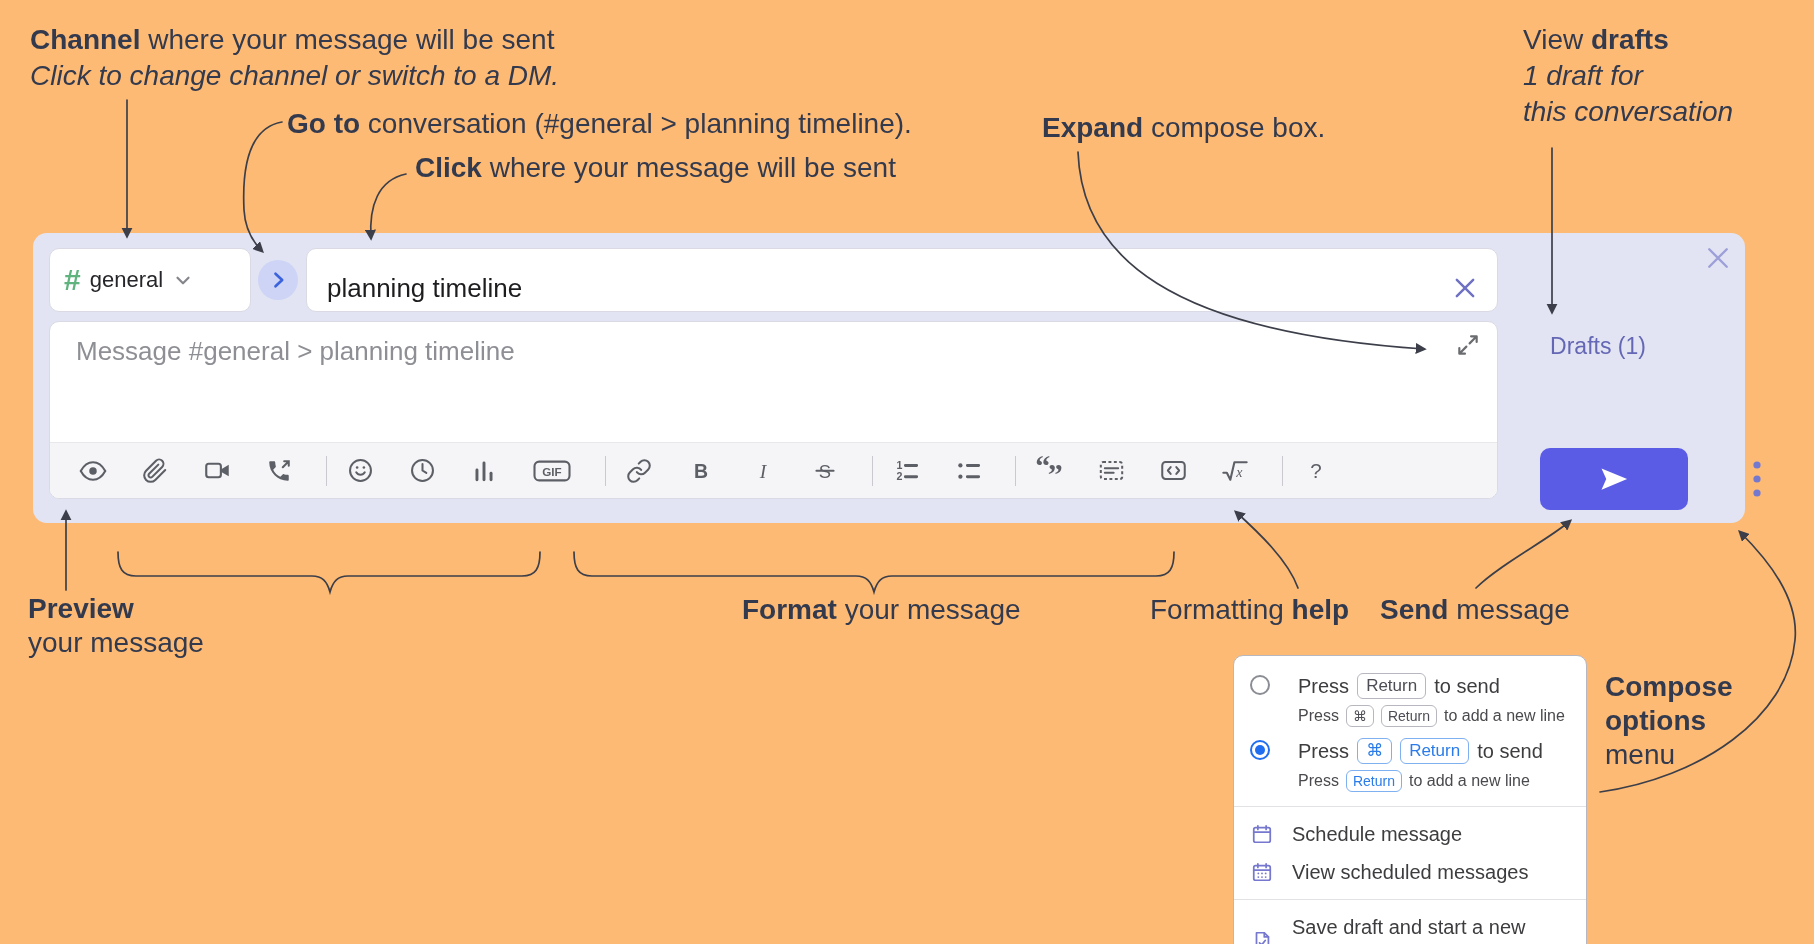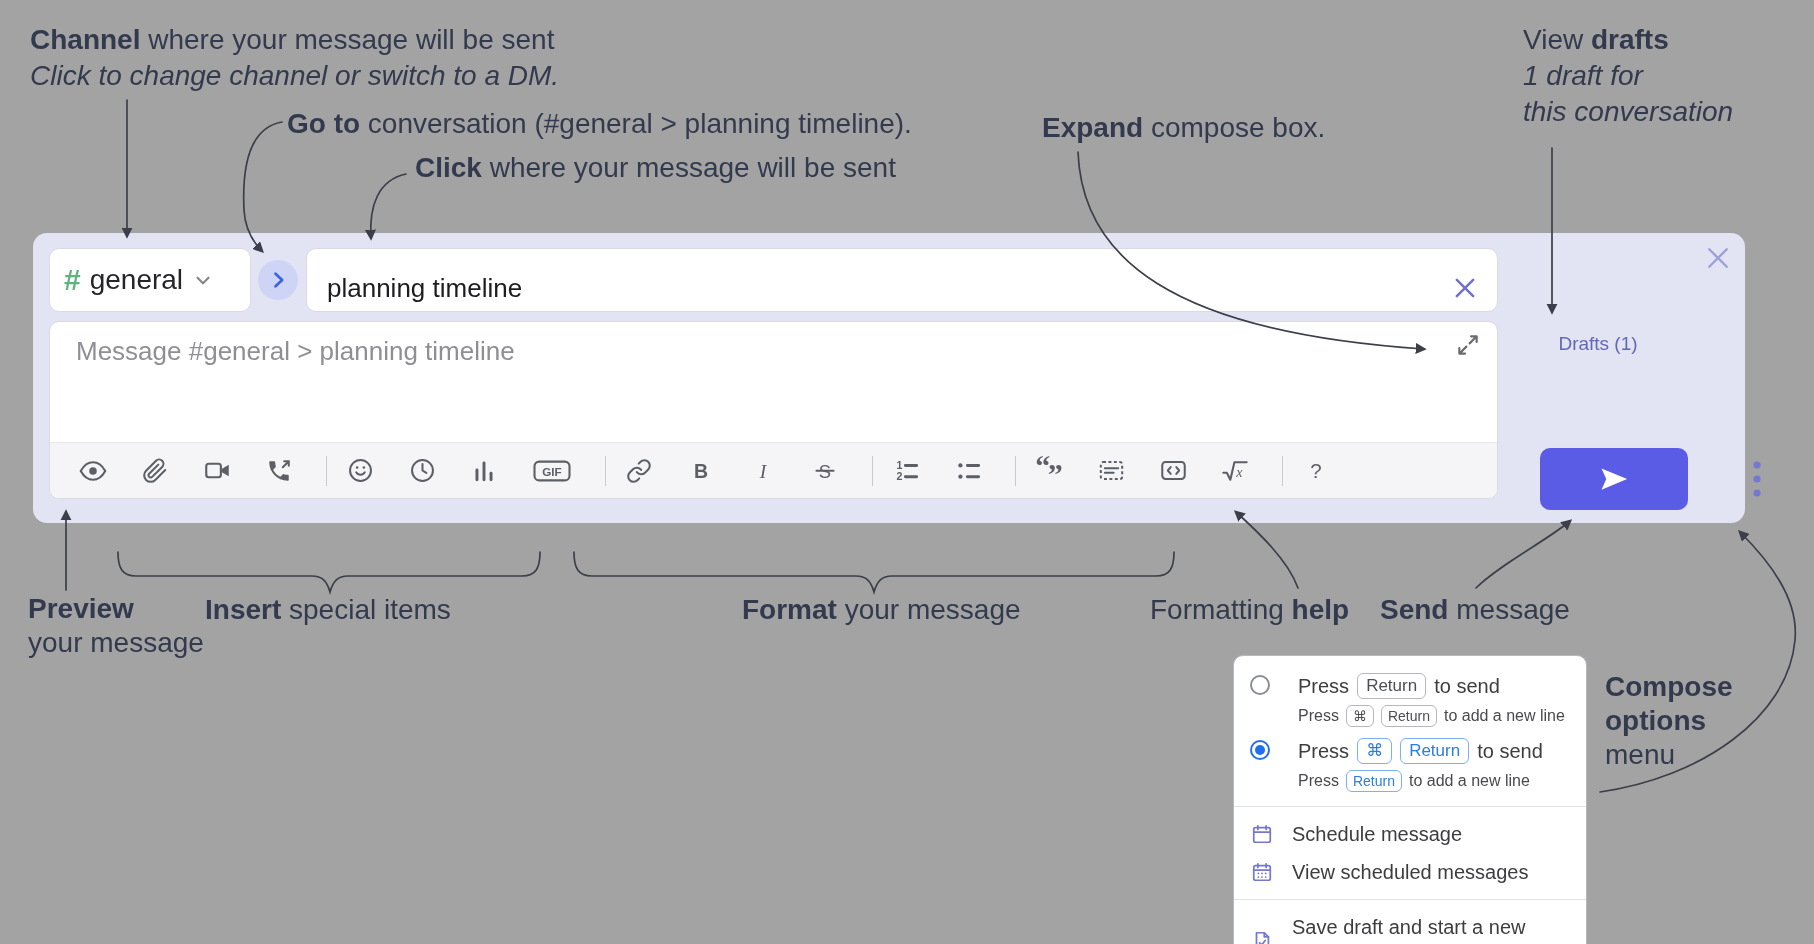--- a/index.html
+++ b/index.html
@@ -1,34 +1,34 @@
 <!DOCTYPE html>
 <html><head>
 <meta charset="utf-8">
 <style>
   html,body{margin:0;padding:0;background:#fff;}
   body{font-family:"Liberation Sans","DejaVu Sans",sans-serif;color:#333a4e;}
-  #stage{position:relative;width:1814px;height:944px;background:#a3a3a3;overflow:hidden;}
+  #stage{position:relative;width:1814px;height:944px;background:#fdba74;overflow:hidden;}
 
   
   .ann{position:absolute;font-size:28px;line-height:36px;color:#333a4e;white-space:nowrap;}
   .ann b{font-weight:700;}
   .ann .it{font-style:italic;}
   #svg-overlay{position:absolute;left:0;top:0;width:1814px;height:944px;pointer-events:none;z-index:30;}
 
   
   .composer{position:absolute;left:33px;top:233px;width:1712px;height:290px;background:#e2e4f3;border-radius:14px;z-index:5;}
   .chan-select{position:absolute;left:16px;top:15px;width:202px;height:64px;background:#fff;border:1px solid #d9dae3;border-radius:10px;display:flex;align-items:center;gap:9px;padding:0 14px;box-sizing:border-box;cursor:pointer;}
   .hash{color:#5eb37e;font-size:30px;font-weight:700;line-height:1;}
-  .chan-name{font-size:28px;color:#26262a;}
+  .chan-name{font-size:22px;color:#26262a;}
   .goto-btn{position:absolute;left:225px;top:27px;width:40px;height:40px;border-radius:50%;background:#cdd4f6;border:none;display:flex;align-items:center;justify-content:center;cursor:pointer;padding:0;}
   .topic-input{position:absolute;left:273px;top:15px;width:1192px;height:64px;background:#fff;border:1px solid #d9dae3;border-radius:10px;display:flex;align-items:center;padding:16px 18px 0 20px;box-sizing:border-box;}
   .topic-value{font-size:26px;color:#1d1d20;flex:1;}
   .close-x{position:absolute;left:1670px;top:10px;width:30px;height:30px;background:none;border:none;cursor:pointer;padding:0;}
-  .drafts-link{position:absolute;left:1480px;top:100px;width:170px;text-align:center;font-size:19px;color:#6467b4;cursor:pointer;}
+  .drafts-link{position:absolute;left:1480px;top:100px;width:170px;text-align:center;font-size:23px;color:#6467b4;cursor:pointer;}
   .msgbox{position:absolute;left:16px;top:88px;width:1449px;height:178px;background:#fff;border:1px solid #d9dae3;border-radius:10px;box-sizing:border-box;overflow:hidden;}
   .placeholder{position:absolute;left:26px;top:14px;font-size:26px;color:#8e8f94;}
   .expand-btn{position:absolute;right:12px;top:8px;width:30px;height:30px;background:none;border:none;cursor:pointer;padding:0;}
   .toolbar{position:absolute;left:0;bottom:0;width:100%;height:56px;background:#f5f5f7;border-top:1px solid #e8e8ec;display:flex;align-items:center;padding:0 0 0 26px;box-sizing:border-box;}
   .tb{width:34px;height:34px;display:flex;align-items:center;justify-content:center;color:#5d5f66;cursor:pointer;flex:0 0 auto;margin-right:28px;}
   .tb.wide{width:46px;}
   .tdiv{width:1px;height:30px;background:#c9cad0;margin:0 16px 0 2px;flex:0 0 auto;}
   .send-btn{position:absolute;left:1507px;top:215px;width:148px;height:62px;background:#5b5ce6;border:none;border-radius:10px;display:flex;align-items:center;justify-content:center;cursor:pointer;}
   .kebab{position:absolute;left:1700px;top:222px;width:48px;height:48px;background:none;border:none;cursor:pointer;display:flex;align-items:center;justify-content:center;padding:0;}
 
@@ -92,23 +92,20 @@
   <div class="ann" style="left:1523px;top:22px;">
     <div><span>View </span><b>drafts</b></div>
     <div class="it">1 draft for</div>
     <div class="it">this conversation</div>
   </div>
 
   <div class="ann" style="left:28px;top:592px;line-height:34px;">
     <div><b>Preview</b></div>
     <div>your message</div>
   </div>
-  <div class="ann" style="left:205px;top:592px;">
-    <b>Insert</b><span> special items</span>
-  </div>
   <div class="ann" style="left:1150px;top:592px;">
     <span>Formatting </span><b>help</b>
   </div>
   <div class="ann" style="left:742px;top:592px;">
     <b>Format</b><span> your message</span>
   </div>
   <div class="ann" style="left:1380px;top:592px;">
     <b>Send</b><span> message</span>
   </div>
   <div class="ann" style="left:1605px;top:670px;line-height:34px;">

